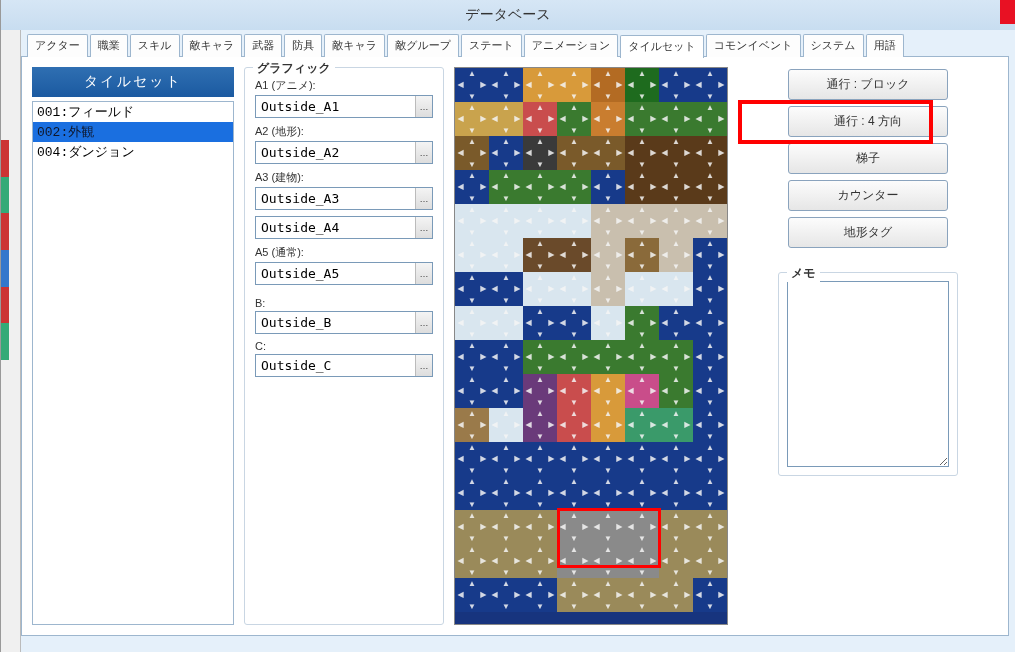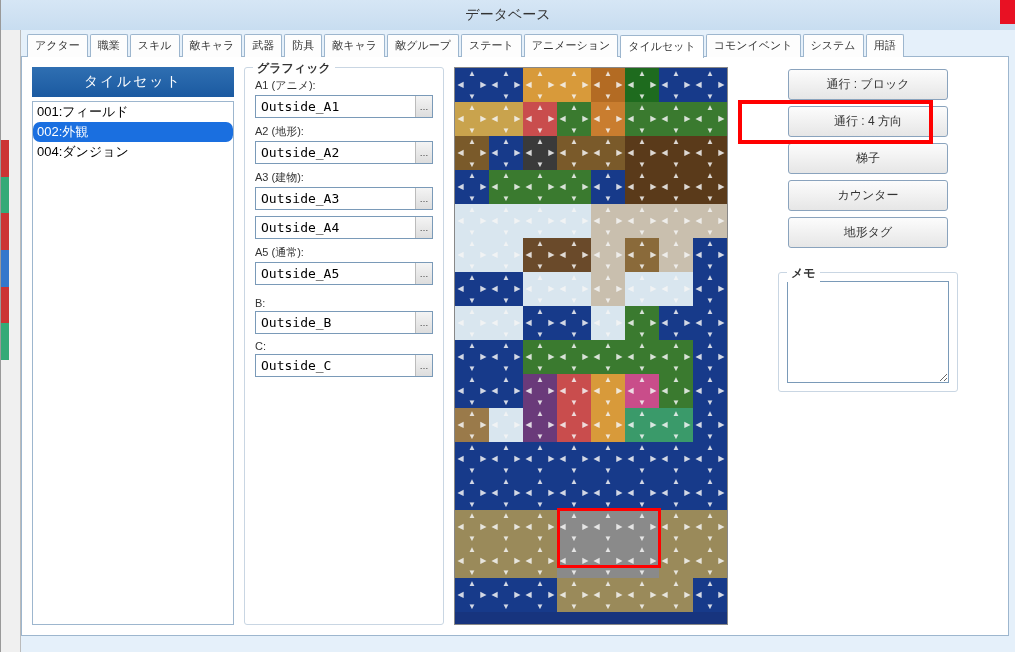--- a/index.html
+++ b/index.html
@@ -99,33 +99,32 @@
       color: #fff;
       text-align: center;
       padding: 6px 0;
       font-size: 14px;
       letter-spacing: 2px;
     }
     .list-box {
       border: 1px solid #9db6ce;
       flex: 1;
       background: #fff;
-      font-family: Liberation Sans, sans-serif;
+      font-family: Liberation Mono, monospace;
       font-size: 13px;
       overflow: hidden;
     }
     .list-item {
       padding: 1px 4px;
       white-space: nowrap;
       cursor: pointer;
     }
     .list-item.selected {
       background: #1a6fe0;
-      color: #ffffff;
-      border-radius: 7px;
+      color: #0f172a;
     }
     
     .mid-col {
       width: 200px;
       display: flex;
       flex-direction: column;
       gap: 8px;
     }
     .group {
       border: 1px solid #c9d6e3;
@@ -232,21 +231,21 @@
       border: 4px solid #ff0000;
       left: 0; top: 33px;
       width: 195px; height: 44px;
       pointer-events: none;
     }
     .memo-group {
       border: 1px solid #c9d6e3;
       border-radius: 3px;
       padding: 8px;
       width: 180px;
-      height: 120px;
+      height: 204px;
       margin-top: 18px;
       position: relative;
       background: #fff;
     }
     .memo-group .group-title { top:-8px; }
     .memo-box {
       width: 100%;
       height: 100%;
       border: 1px solid #7a9ab8;
       background: #fff;

